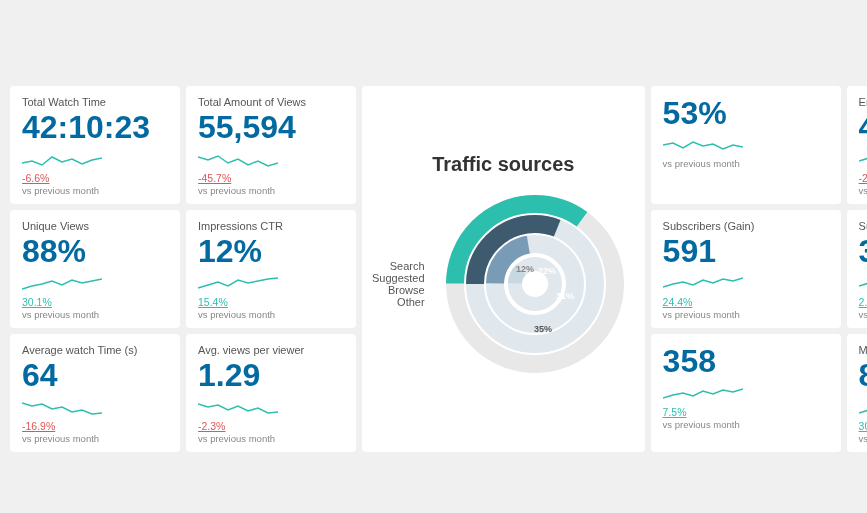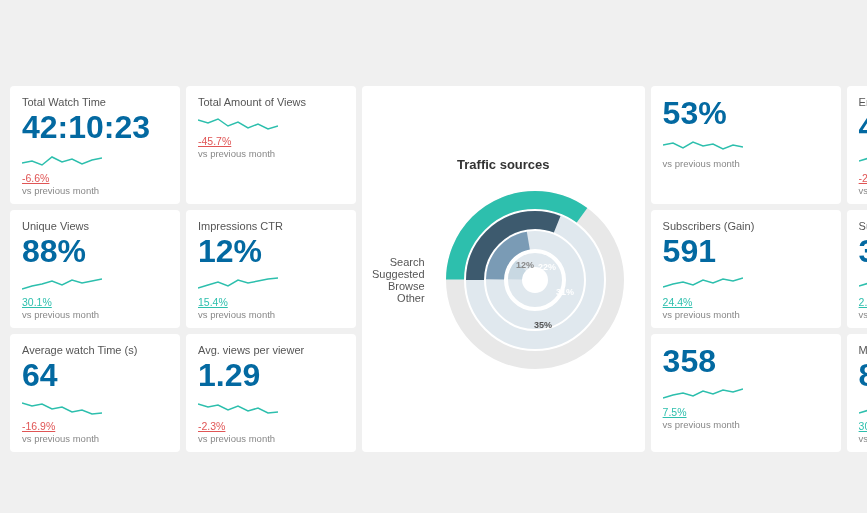--- a/index.html
+++ b/index.html
@@ -66,21 +66,21 @@
       border-radius: 4px;
       grid-column: 3;
       grid-row: 1 / 4;
       display: flex;
       flex-direction: column;
       align-items: center;
       justify-content: center;
       padding: 10px;
     }
     .traffic-title {
-      font-size: 13px;
+      font-size: 20px;
       font-weight: 700;
       color: #333;
       margin-bottom: 8px;
     }
     .traffic-content {
       display: flex;
       align-items: center;
       justify-content: center;
       gap: 10px;
       width: 100%;
@@ -117,20 +117,21 @@
     <span class="card-value">42:10:23</span>
     <svg class="sparkline" viewBox="0 0 80 22">
       <polyline class="spark-teal" points="0,14 10,12 20,16 30,8 40,13 50,10 60,15 70,11 80,9"></polyline>
     </svg>
     <span class="card-change negative">-6.6%</span>
     <span class="card-vs">vs previous month</span>
   </div>
 
   <div class="card">
     <span class="card-title">Total Amount of Views</span>
+    <span class="card-value">55,594</span>
     <svg class="sparkline" viewBox="0 0 80 22">
       <polyline class="spark-teal" points="0,8 10,11 20,7 30,14 40,10 50,16 60,12 70,17 80,14"></polyline>
     </svg>
     <span class="card-change negative">-45.7%</span>
     <span class="card-vs">vs previous month</span>
   </div>
 
   <div class="traffic-card">
     <span class="traffic-title">Traffic sources</span>
     <div class="traffic-content">

